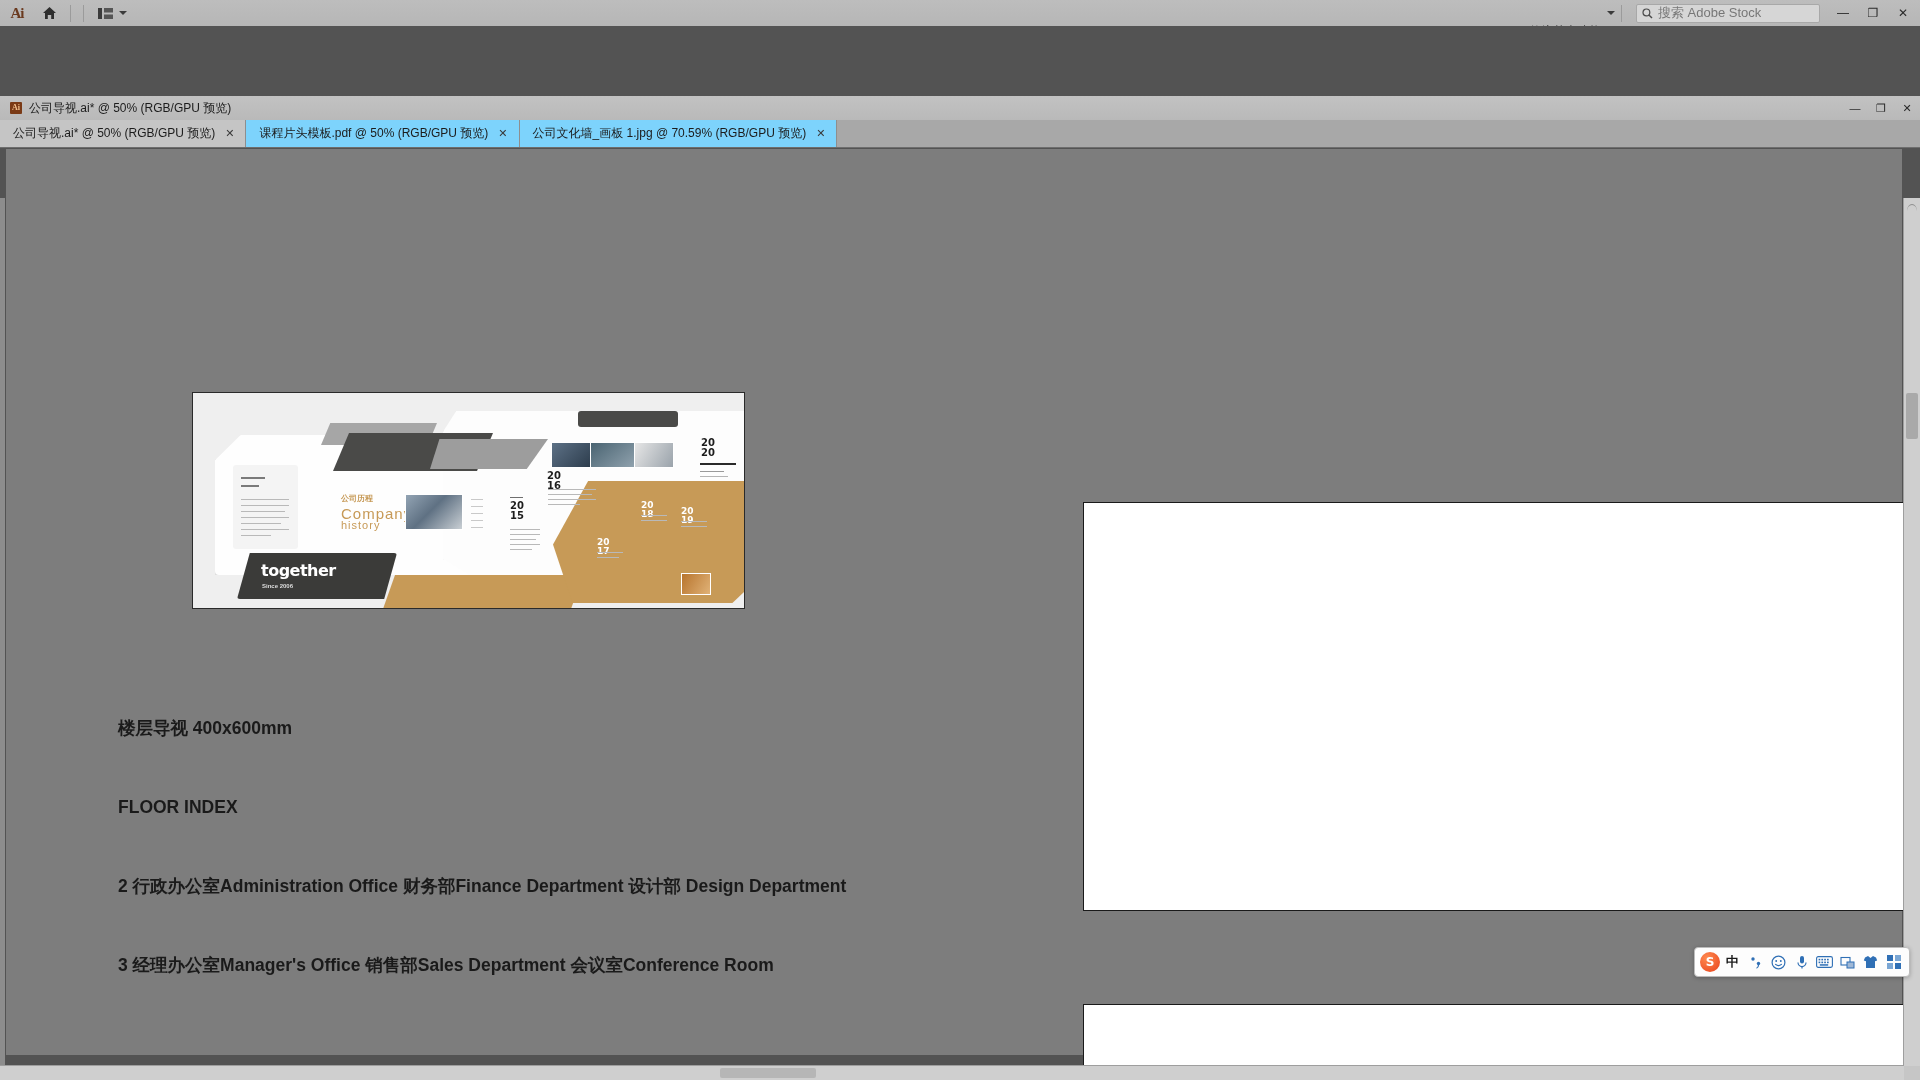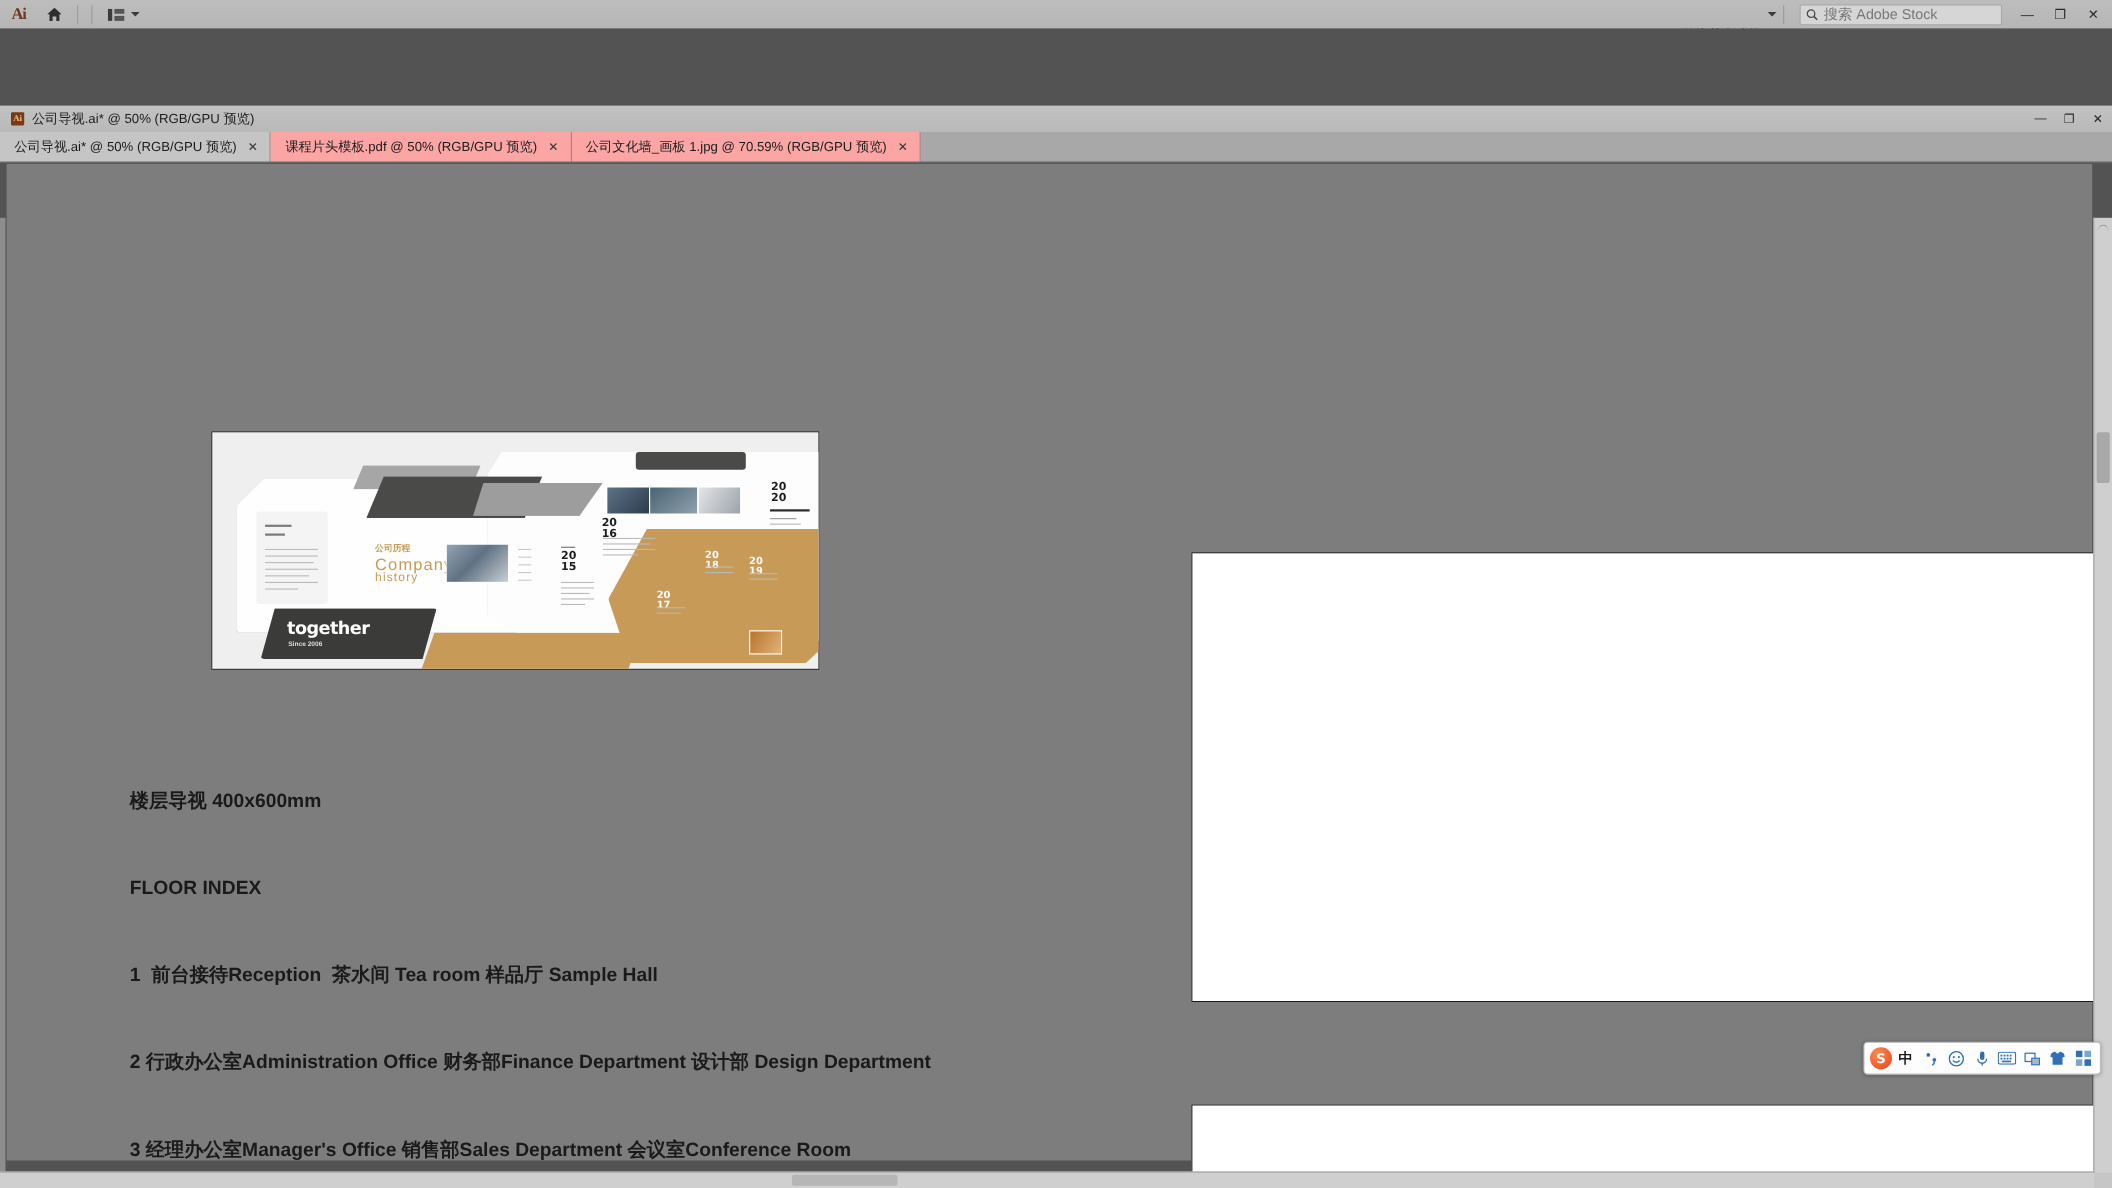--- a/index.html
+++ b/index.html
@@ -98,21 +98,21 @@
 
   
   .tabstrip{
     position:absolute;left:0;top:24px;width:1920px;height:27px;
     background:#a8a8a8;border-bottom:1px solid #8e8e8e;
     display:flex;align-items:flex-end;
   }
   .tab{
     height:27px;display:flex;align-items:center;gap:10px;
     padding:0 11px 0 13px;
-    background:#fca5a5;border-right:1px solid #8e8e8e;
+    background:#7dd3fc;border-right:1px solid #8e8e8e;
     font-size:12px;color:#1c1c1c;white-space:nowrap;cursor:default;
   }
   .tab.active{background:#c5c5c5;}
   .tab .tabclose{font-size:11px;color:#3a3a3a;}
 
   
   .canvaswrap{
     position:absolute;left:0;top:51px;width:1920px;height:933px;
     background:#535353;overflow:hidden;
   }
@@ -429,21 +429,20 @@
         <div class="txtline" style="left:278px;top:106px;width:12px;background:#c9c9c9;"></div>
         <div class="txtline" style="left:278px;top:113px;width:12px;background:#c9c9c9;"></div>
         <div class="txtline" style="left:278px;top:120px;width:12px;background:#c9c9c9;"></div>
         <div class="txtline" style="left:278px;top:127px;width:12px;background:#c9c9c9;"></div>
         <div class="txtline" style="left:278px;top:134px;width:12px;background:#c9c9c9;"></div>
       </div>
 
       <div class="textblock">
         <span class="ln">楼层导视 400x600mm</span>
         <span class="ln">FLOOR INDEX</span>
-        <span class="ln">1  前台接待Reception  茶水间 Tea room 样品厅 Sample Hall</span>
         <span class="ln">2 行政办公室Administration Office 财务部Finance Department 设计部 Design Department</span>
         <span class="ln">3 经理办公室Manager's Office 销售部Sales Department 会议室Conference Room</span>
         
         
         
         
         
         
         
         

